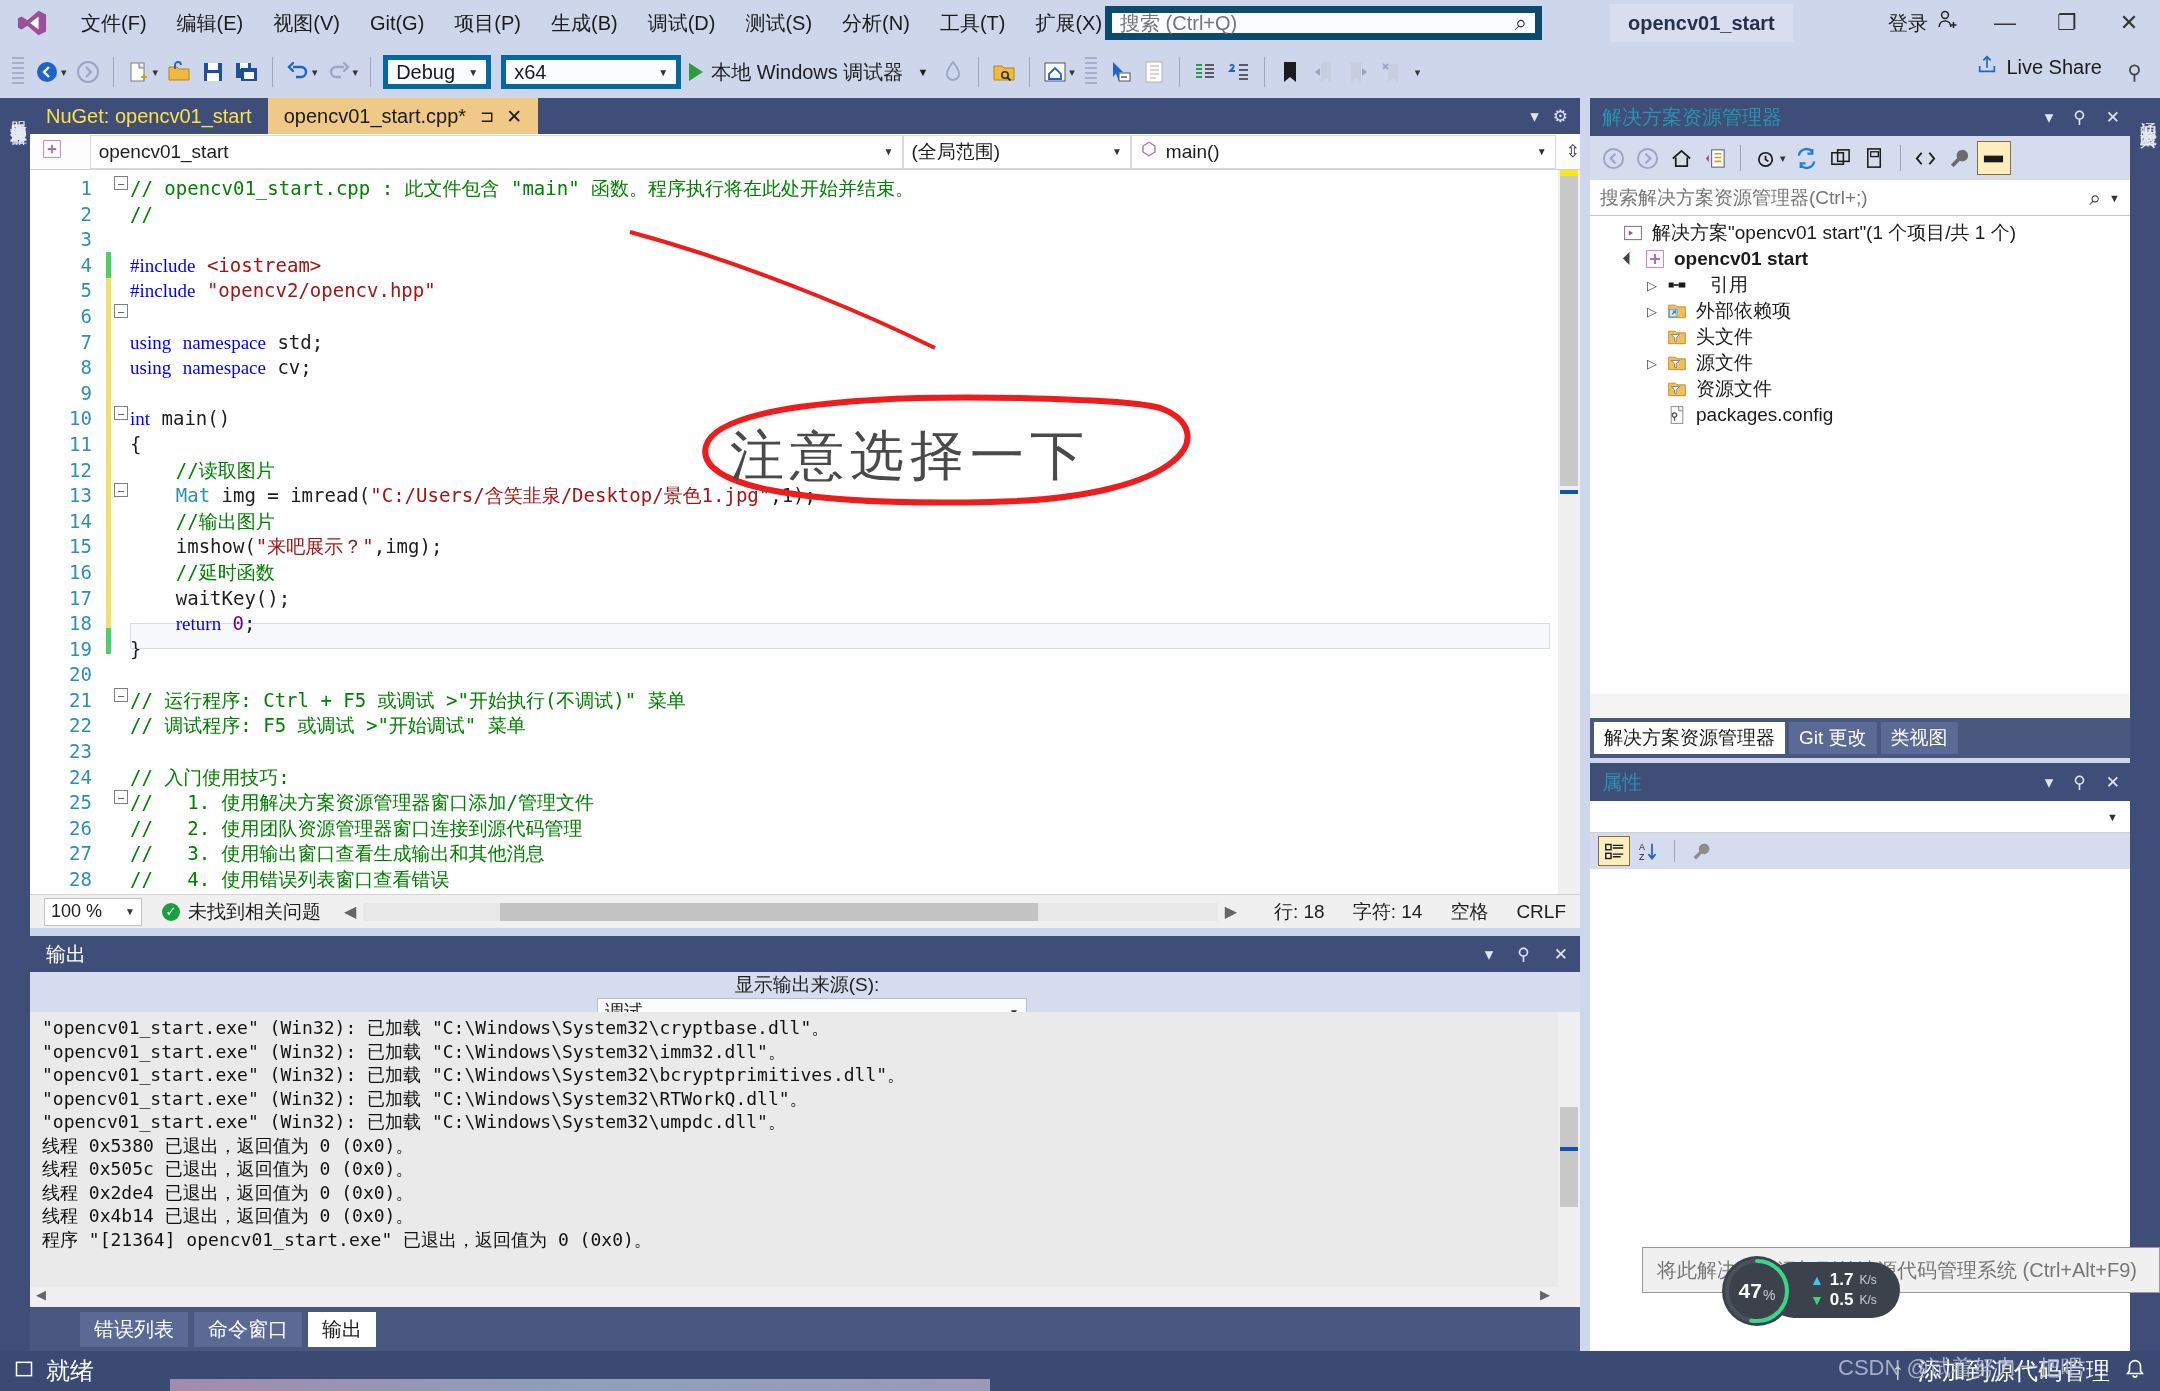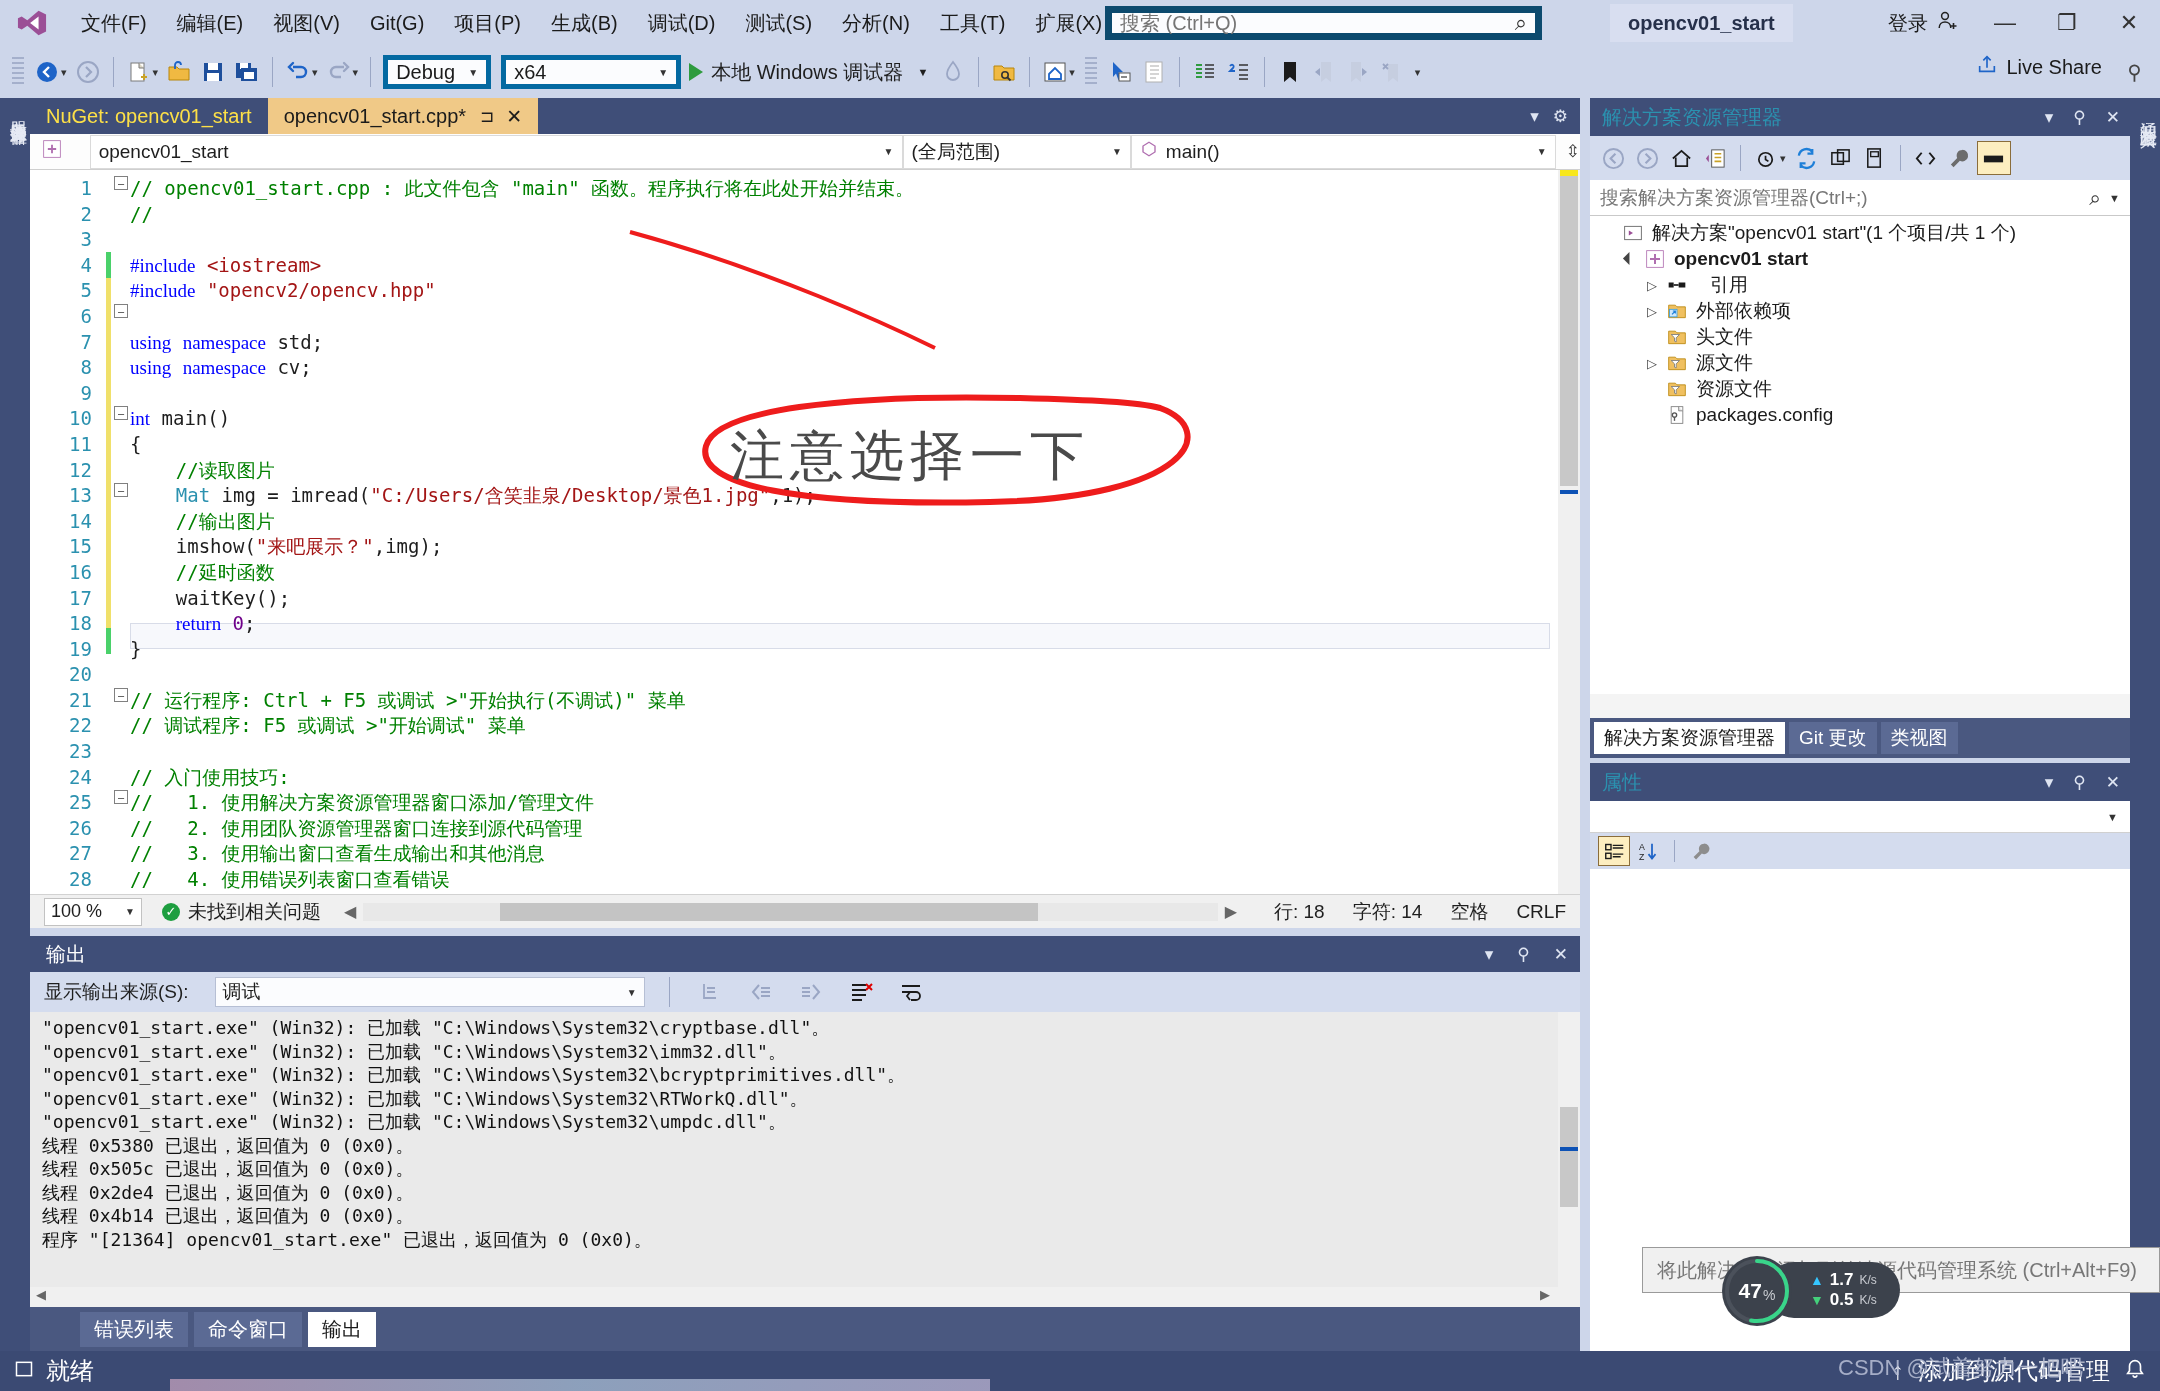--- a/index.html
+++ b/index.html
@@ -20,21 +20,21 @@
   .menubar { display:flex; align-items:center; margin-left:12px; }
   .menu-item { padding:5px 15px; font-size:20px; color:#1b1b1b; white-space:nowrap; cursor:default; }
   .search-box { position:absolute; left:1105px; top:6px; width:437px; height:34px; background:#fbfcfe;
     border:7px solid #0c4a6e; display:flex; align-items:center; padding:0 8px; }
   .search-box input { border:none; outline:none; background:transparent; width:100%; font-size:20px;
      color:#555; font-family:inherit; }
   .search-box .mag { color:#333; font-size:22px; margin-left:4px; }
   .proj-chip { position:absolute; left:1610px; top:4px; height:38px; background:#d8def0; display:flex;
      align-items:center; padding:0 18px; font-weight:bold; font-size:20px; color:#26304a; }
   .tb-right { position:absolute; right:0; top:0; height:46px; display:flex; align-items:center; }
-  .signin { display:flex; align-items:center; gap:8px; font-size:20px; padding:0 14px; color:#1b1b1b; }
+  .signin { display:flex; align-items:center; gap:8px; font-size:20px; padding:0 14px; color:#1b1b1b;font-family:Liberation Mono, monospace; }
   .wbtn { width:62px; height:46px; display:flex; align-items:center; justify-content:center; font-size:22px; color:#333; }
 
   
   .toolbar { height:52px; background:#cdd6ea; display:flex; align-items:center; padding-left:6px; position:relative; }
   .tgrip { width:12px; height:30px; background:
       repeating-linear-gradient(to bottom,#9aa6c4 0 2px,transparent 2px 5px); margin:0 6px; opacity:.8;}
   .tbtn { width:34px; height:38px; display:flex; align-items:center; justify-content:center; }
   .tbtn svg { width:24px; height:24px; }
   .tsep { width:1px; height:30px; background:#9aa6c4; margin:0 8px; }
   .caret { font-size:11px; color:#333; margin-left:-3px; padding-right:4px; }
@@ -99,21 +99,21 @@
   .annot { position:absolute; left:660px; top:220px; width:520px; height:120px; pointer-events:none; }
   .annot-txt { position:absolute; left:700px; top:250px; font-size:54px; color:#4a4a4a;
       font-family:"Liberation Sans",sans-serif; letter-spacing:6px; }
   .arrow-svg { position:absolute; left:560px; top:60px; width:360px; height:200px; pointer-events:none; }
 
   
   .output-pane { position:absolute; left:0; top:838px; width:1550px; bottom:0; background:#f0f0f0; }
   .op-head { height:36px; background:#3f4e78; display:flex; align-items:center; color:#fff; font-size:20px; padding-left:16px; }
   .op-head .sp { flex:1; }
   .op-head .hb { padding:0 12px; font-size:17px; color:#dfe5f2; }
-  .op-tools { height:40px; background:#d4dcee; display:flex; align-items:center; padding-left:14px; gap:16px; }
+  .op-tools { height:40px; background:#d4dcee; display:flex; align-items:center; padding-left:14px; gap:0;flex-direction:column; }
   .op-tools .lbl { font-size:19px; margin-right:10px; }
   .op-src { width:430px; height:30px; background:#fbfcfe; border:1px solid #b6bfd4; display:flex;
       align-items:center; justify-content:space-between; padding:0 7px; font-size:19px; }
   .op-body { position:absolute; left:0; top:76px; right:0; bottom:44px; background:#eaeaea; overflow:hidden;
       font-family:"DejaVu Sans Mono","Liberation Mono",monospace; font-size:18px; padding:4px 0 0 12px; color:#111; }
   .op-body div { height:23.5px; line-height:23.5px; white-space:pre; }
   .op-vscroll { position:absolute; right:0; top:76px; bottom:44px; width:22px; background:#f0f0f0; }
   .op-tabs { position:absolute; left:0; bottom:0; height:44px; width:100%; background:#4a5880;
       display:flex; align-items:center; padding-left:50px; gap:6px; }
   .op-tab { padding:4px 14px; font-size:20px; color:#fff; background:#5b6a94; }

